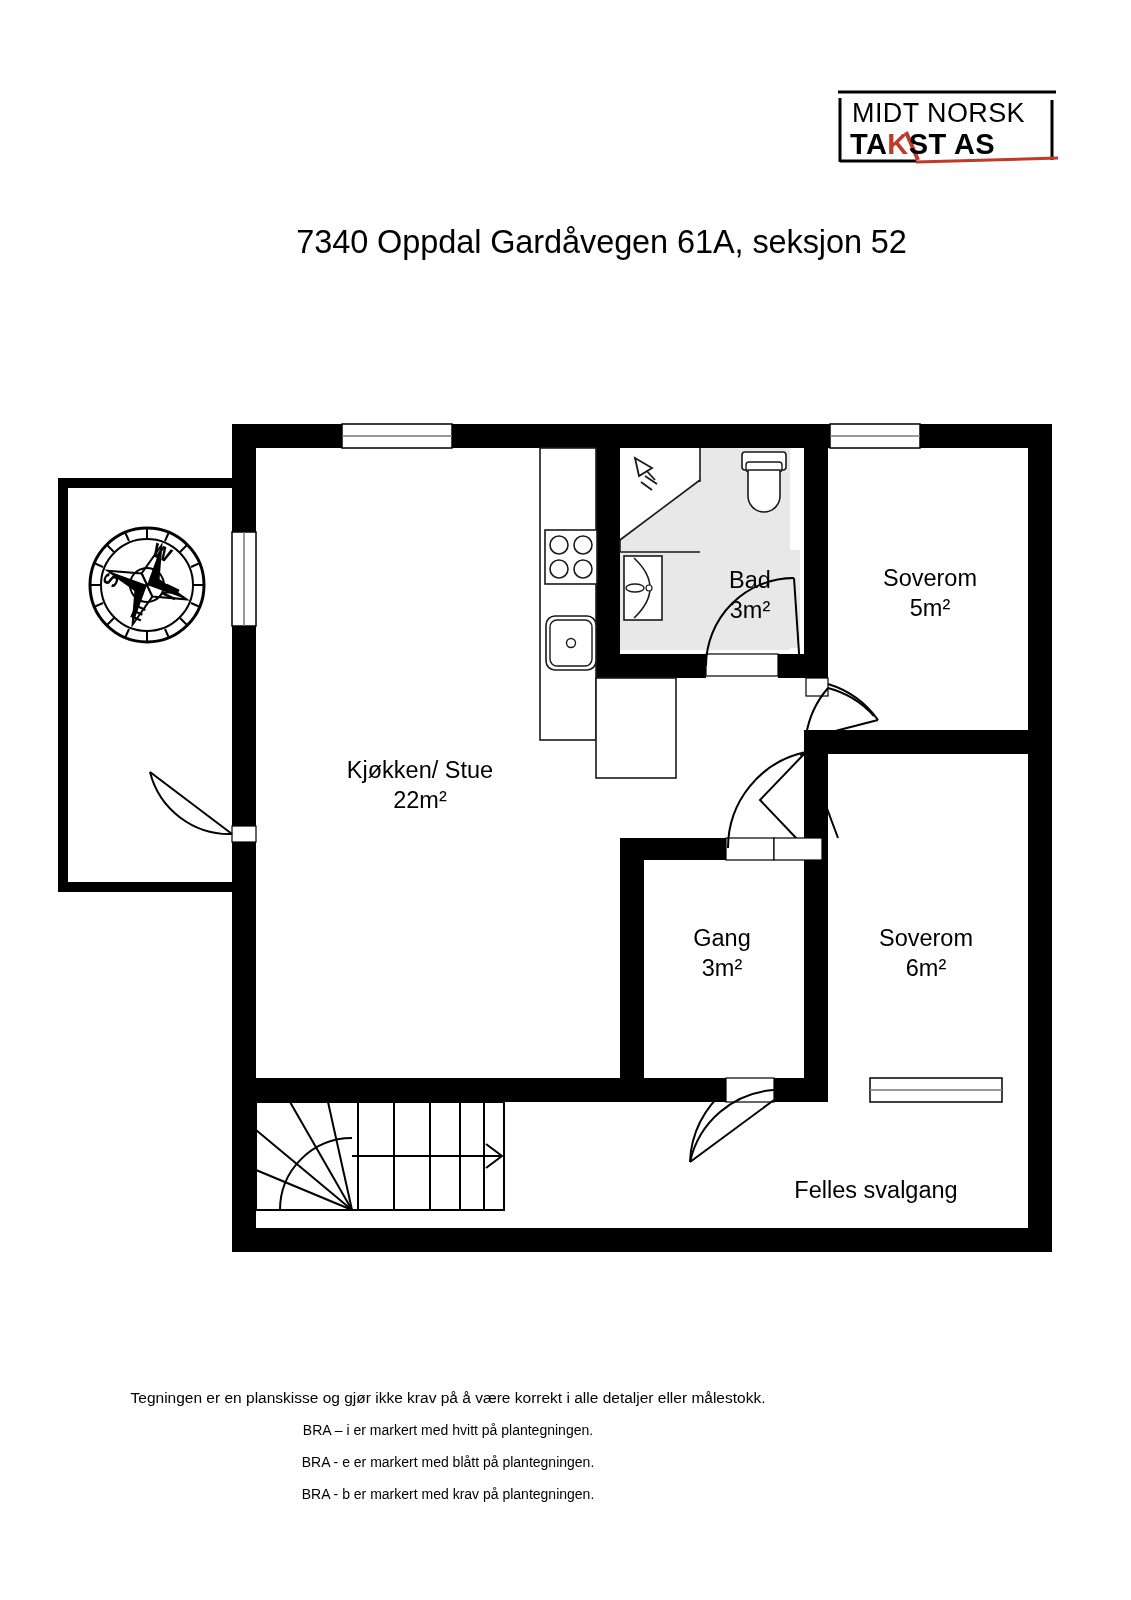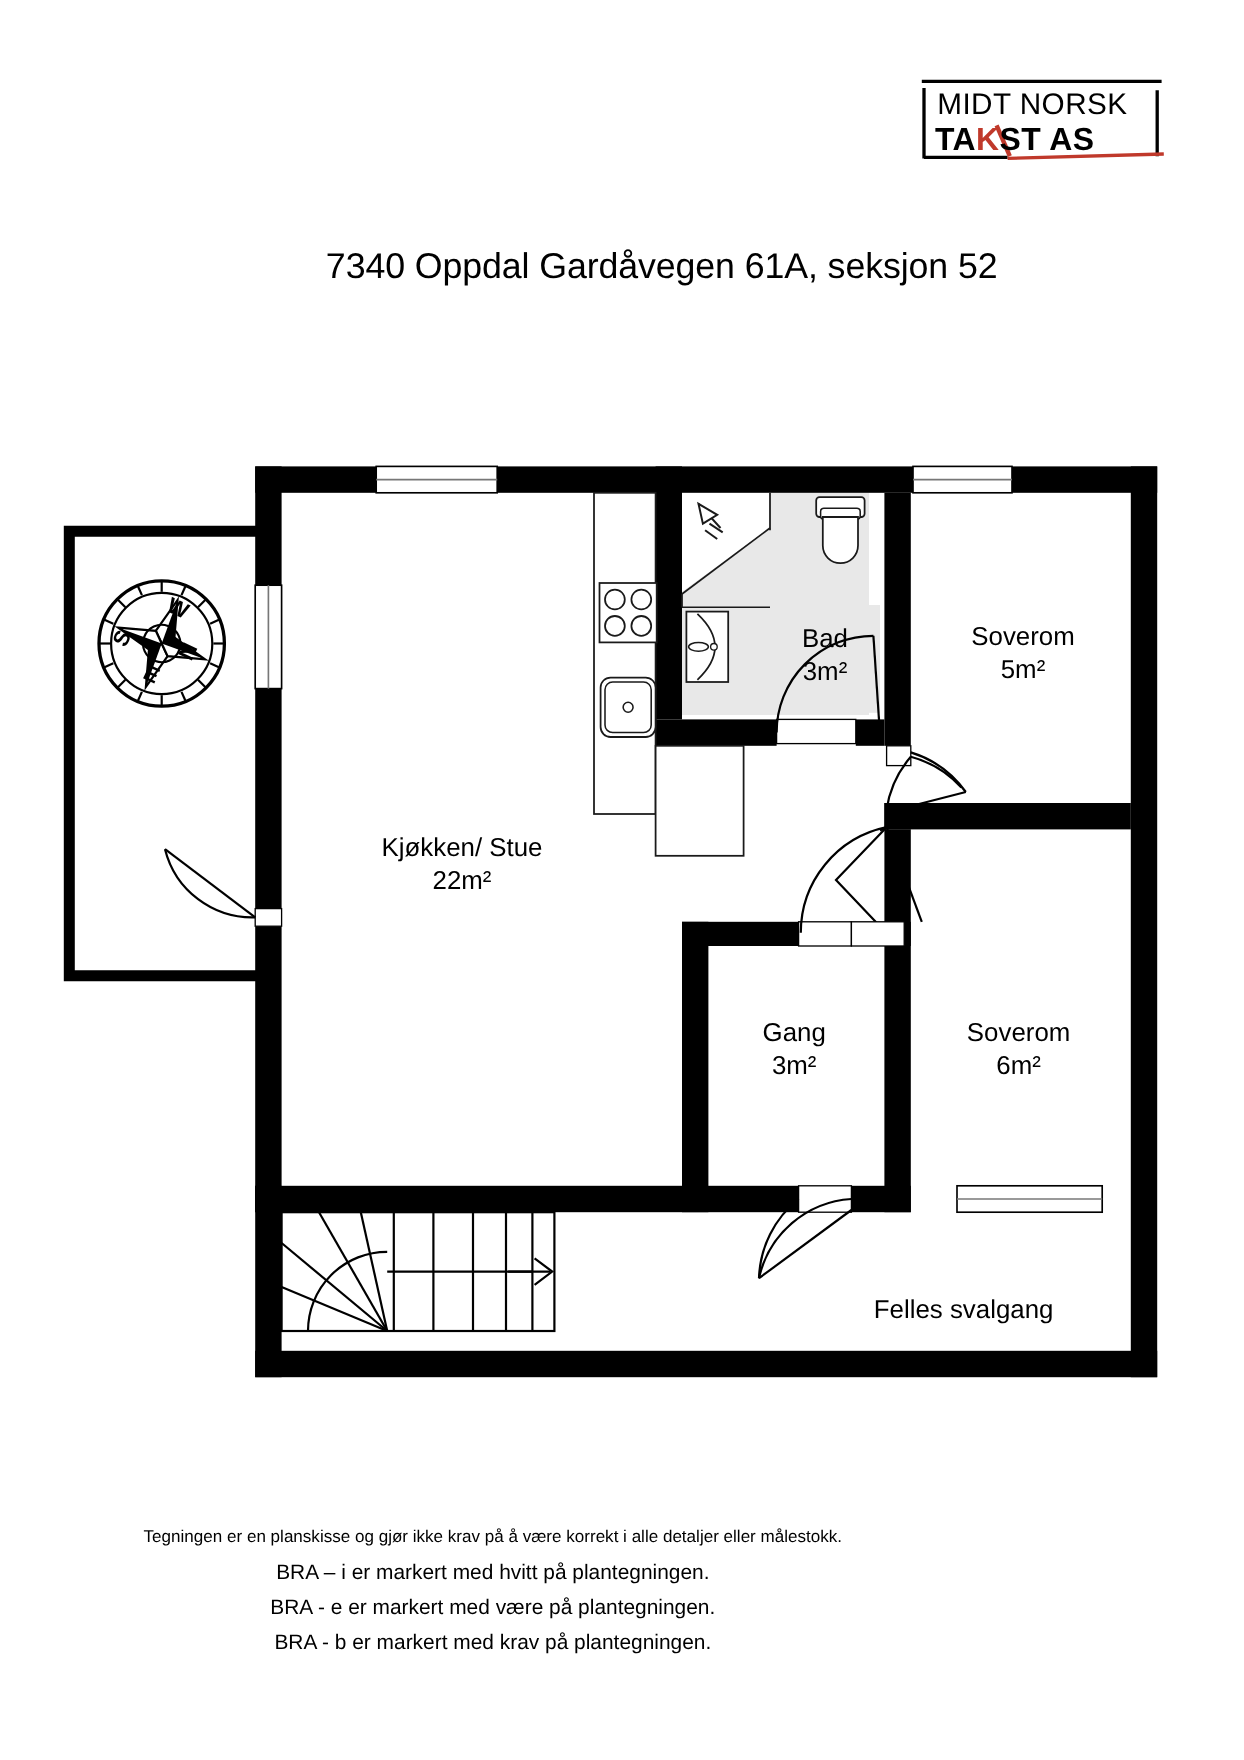--- a/index.html
+++ b/index.html
@@ -13,21 +13,21 @@
     position: relative;
     font-family: "Liberation Sans", sans-serif;
     color: #000000;
     overflow: hidden;
   }
 
   
   #logo-block {
     position: absolute;
     left: 828px;
-    top: 70px;
+    top: 88px;
     width: 232px;
     height: 80px;
   }
   #logo-svg { display: block; }
   .logo-text-top {
     font-family: "Liberation Sans", sans-serif;
     font-size: 27px;
     font-weight: 400;
     letter-spacing: 0.4px;
   }
@@ -86,21 +86,21 @@
 
   
   #footer-wrap {
     position: absolute;
     left: 0;
     top: 1382px;
     width: 896px;
     text-align: center;
   }
   .footer-line {
-    font-size: 19px;
+    font-size: 14px;
     line-height: 32px;
     font-weight: 400;
   }
   .footer-line.first { font-size: 15.5px; }
 </style>
 </head>
 <body>
 
 <div id="logo-block">
   <svg id="logo-svg" width="232" height="80" viewBox="0 0 232 80" xmlns="http://www.w3.org/2000/svg">
@@ -381,15 +381,15 @@
 
     <text class="room-label" x="876" y="798">Felles svalgang</text>
   </g>
 
 </svg>
 </div>
 
 <div id="footer-wrap">
   <div class="footer-line first">Tegningen er en planskisse og gjør ikke krav på å være korrekt i alle detaljer eller målestokk.</div>
   <div class="footer-line">BRA – i er markert med hvitt på plantegningen.</div>
-  <div class="footer-line">BRA - e er markert med være på plantegningen.</div>
+  <div class="footer-line">BRA - e er markert med blått på plantegningen.</div>
   <div class="footer-line">BRA - b er markert med krav på plantegningen.</div>
 </div>
 
 </body></html>

